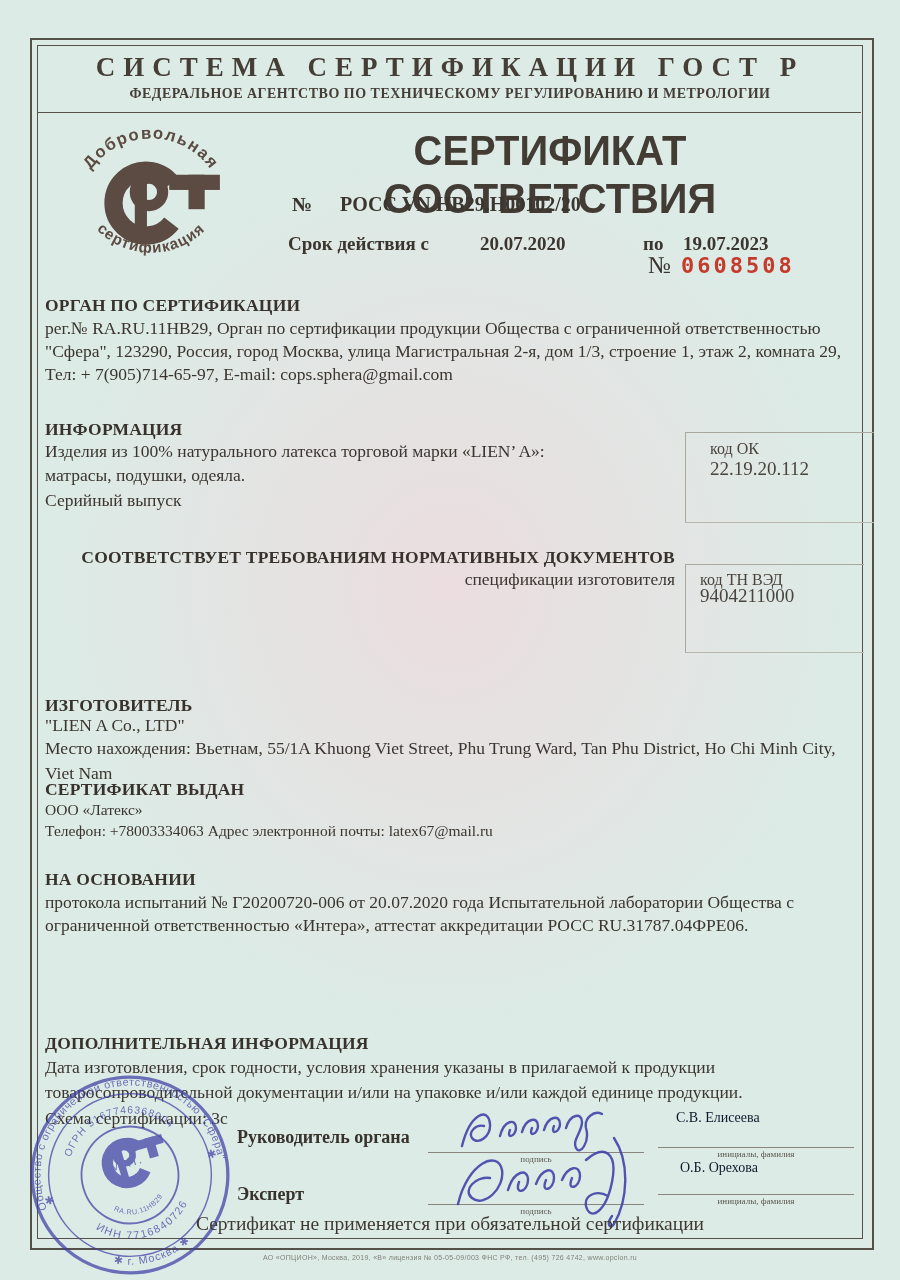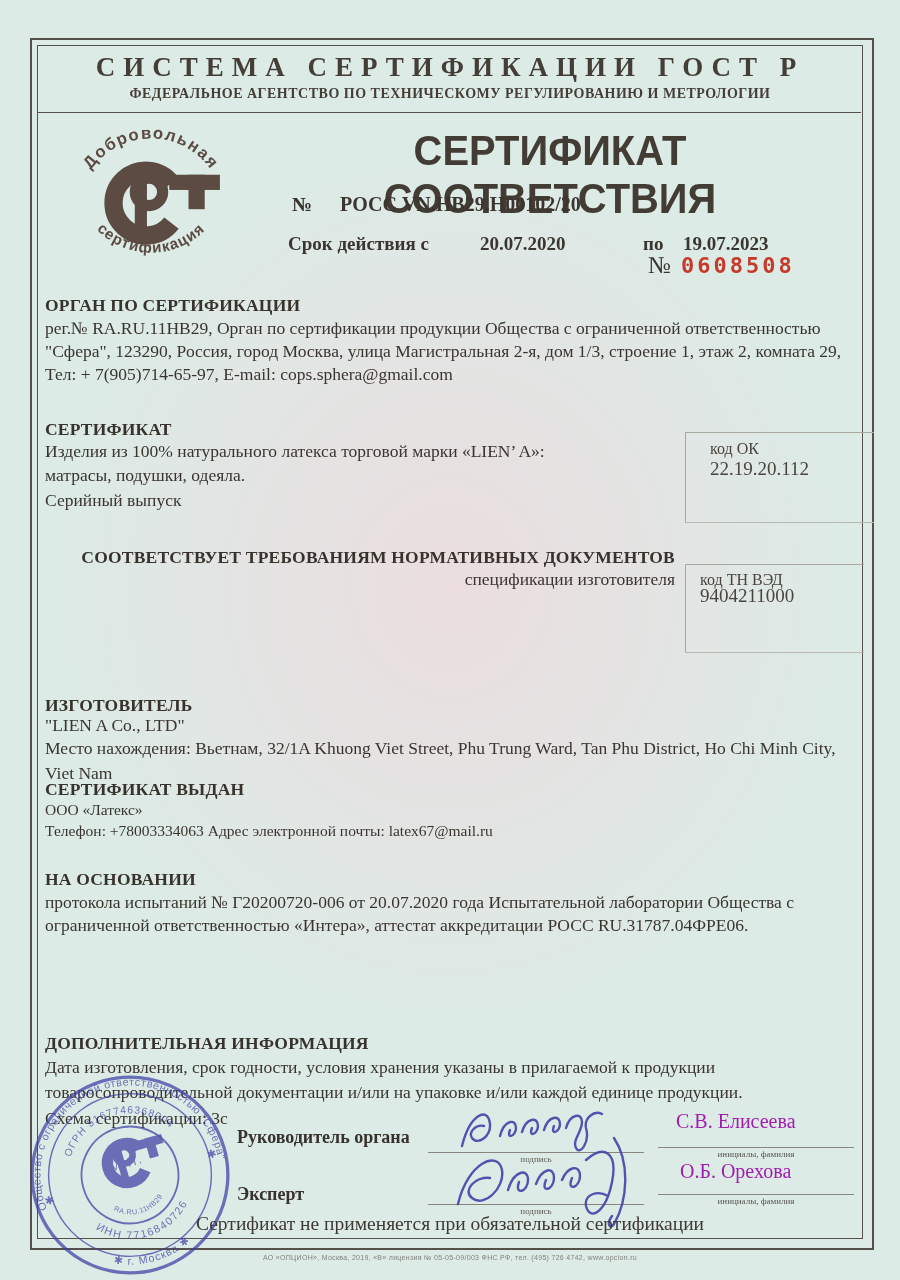--- a/index.html
+++ b/index.html
@@ -35,21 +35,21 @@
   .sec .bodytxt{font-size:17.5px;line-height:23px;color:#3b352f;margin-top:2px;}
   .sec .bodyline{font-size:17.5px;line-height:24.5px;color:#3b352f;}
   .sec .smallline{font-size:15.5px;line-height:21.5px;color:#3b352f;}
   .codebox{border-top:1px solid #a8a89e;border-left:1px solid #a8a89e;border-bottom:1px solid #b8b8ae;
     padding:7px 0 0 14px;color:#4a443e;}
   .codebox .clabel{font-size:16px;}
   .codebox .cval{font-size:19px;}
   .sig-role{font-size:18px;font-weight:bold;color:#38322c;}
   .sig-line{border-top:1px solid #8a857e;}
   .sig-sub{font-size:9px;color:#5a554e;text-align:center;}
-  .sig-name{font-size:20px;color:#a21caf;white-space:nowrap;}
+  .sig-name{font-size:14px;color:#0f172a;white-space:nowrap;}
   .bottom-note{left:45px;top:1213px;width:810px;text-align:center;font-size:19.5px;color:#3f3933;}
   .fineprint{left:0;top:1254px;width:900px;text-align:center;font-size:7px;letter-spacing:0.3px;color:#82827c;font-family:"Liberation Sans",sans-serif;}
   svg text, svg textPath{font-family:"Liberation Sans",sans-serif;}
   .stamp-wrap{left:24px;top:1072px;width:212px;height:206px;transform:rotate(-16deg);opacity:0.85;}
   .sig-svg{left:418px;top:1086px;width:270px;height:150px;}
   .logo-wrap{left:64px;top:118px;width:174px;height:152px;}
 </style>
 </head>
 <body>
 
@@ -102,21 +102,21 @@
   <span class="no">№</span>
   <span class="digits">0608508</span>
 </div>
 
 <div class="sec" style="left:45px;top:297px;width:812px;">
   <div class="heading">ОРГАН ПО СЕРТИФИКАЦИИ</div>
   <div class="bodytxt">рег.№ RA.RU.11НВ29, Орган по сертификации продукции Общества с ограниченной ответственностью "Сфера", 123290, Россия, город Москва, улица Магистральная 2-я, дом 1/3, строение 1, этаж 2, комната 29, Тел: + 7(905)714-65-97, E-mail: cops.sphera@gmail.com</div>
 </div>
 
 <div class="sec" style="left:45px;top:421px;width:630px;">
-  <div class="heading">СЕРТИФИКАТ</div>
+  <div class="heading">ИНФОРМАЦИЯ</div>
   <div class="bodyline">Изделия из 100% натурального латекса торговой марки «LIEN’ A»:</div>
   <div class="bodyline">матрасы, подушки, одеяла.</div>
   <div class="bodyline">Серийный выпуск</div>
 </div>
 <div class="sec codebox" style="left:685px;top:432px;width:164px;height:82px;padding-left:24px;">
   <div class="clabel">код ОК</div>
   <div class="cval">22.19.20.112</div>
 </div>
 
 <div class="sec" style="left:45px;top:549px;width:630px;text-align:right;">
@@ -124,21 +124,21 @@
   <div class="bodyline">спецификации изготовителя</div>
 </div>
 <div class="sec codebox" style="left:685px;top:564px;width:164px;height:80px;">
   <div class="clabel" style="line-height:15px;">код ТН ВЭД</div>
   <div class="cval" style="line-height:18px;">9404211000</div>
 </div>
 
 <div class="sec" style="left:45px;top:697px;width:812px;">
   <div class="heading">ИЗГОТОВИТЕЛЬ</div>
   <div class="bodyline" style="line-height:21px;">"LIEN A Co., LTD"</div>
-  <div class="bodyline" style="line-height:25px;">Место нахождения: Вьетнам, 32/1A Khuong Viet Street, Phu Trung Ward, Tan Phu District, Ho Chi Minh City, Viet Nam</div>
+  <div class="bodyline" style="line-height:25px;">Место нахождения: Вьетнам, 55/1A Khuong Viet Street, Phu Trung Ward, Tan Phu District, Ho Chi Minh City, Viet Nam</div>
 </div>
 
 <div class="sec" style="left:45px;top:781px;width:812px;">
   <div class="heading">СЕРТИФИКАТ ВЫДАН</div>
   <div class="smallline">ООО «Латекс»</div>
   <div class="smallline">Телефон: +78003334063 Адрес электронной почты: latex67@mail.ru</div>
 </div>
 
 <div class="sec" style="left:45px;top:871px;width:780px;">
   <div class="heading">НА ОСНОВАНИИ</div>

